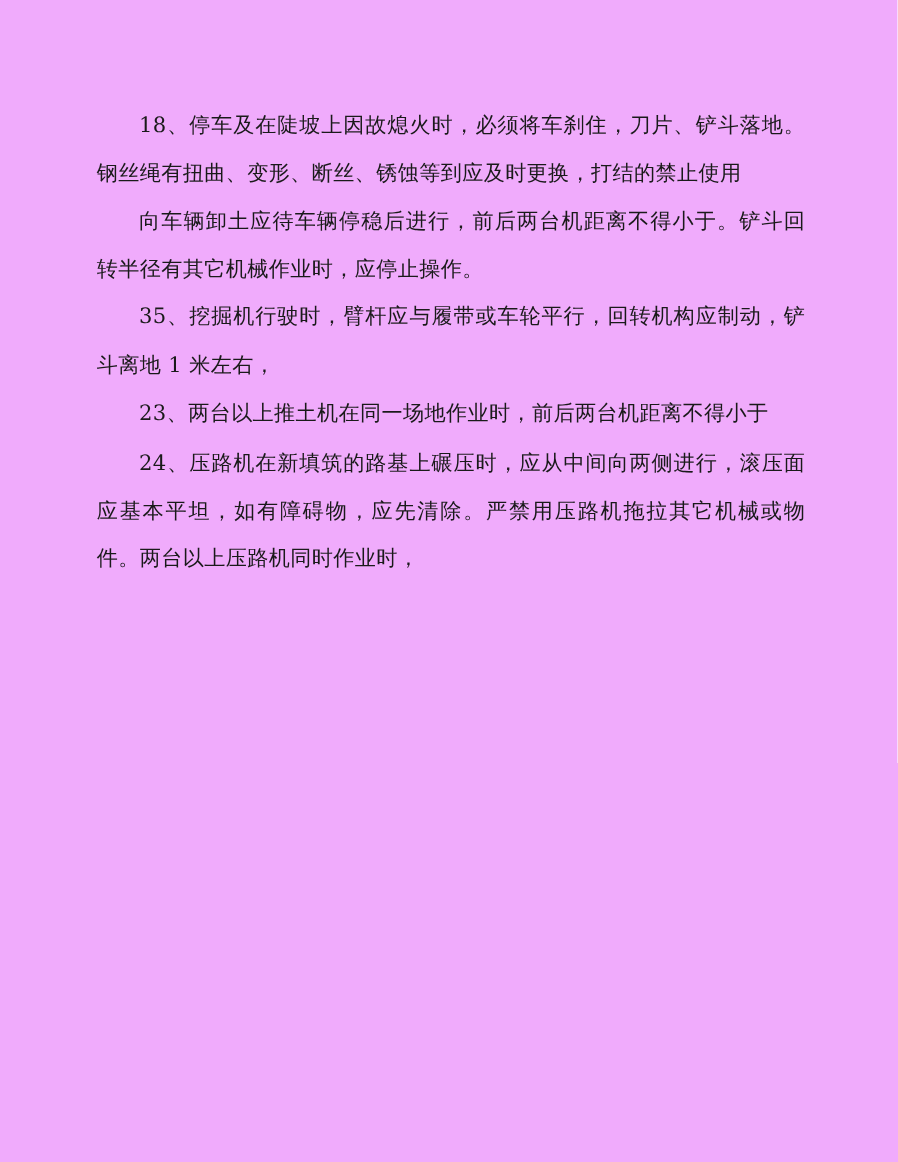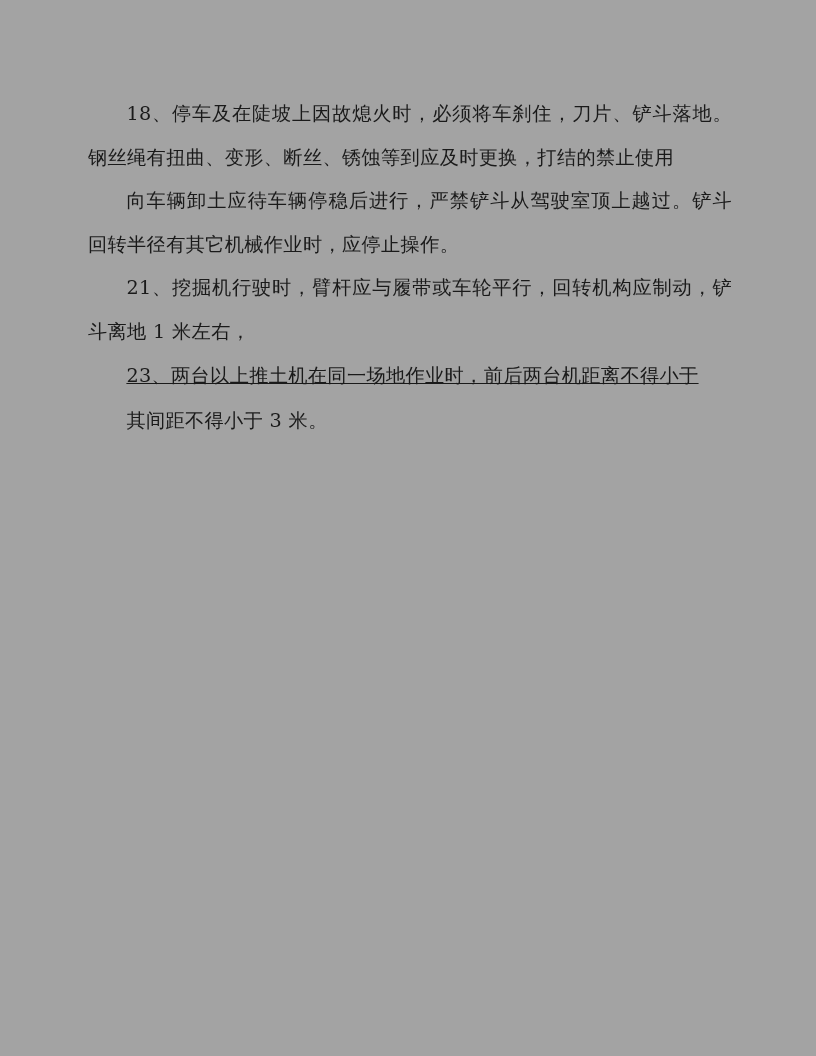--- a/index.html
+++ b/index.html
@@ -5,21 +5,21 @@
   html, body {
     margin: 0;
     padding: 0;
     background: #ffffff;
   }
 
   .page {
     position: relative;
     width: 816px;
     height: 1056px;
-    background: #a3a3a3;
+    background: #f0abfc;
     overflow: hidden;
     box-sizing: border-box;
   }
 
   .content {
     position: absolute;
     left: 88px;
     top: 92px;
     width: 644px;
   }
@@ -35,39 +35,38 @@
     margin: 0;
     padding: 0;
     letter-spacing: 0.35px;
     word-break: break-all;
     -webkit-font-smoothing: antialiased;
   }
 
   
   .para.loose {
     line-height: 46px;
-    text-decoration: underline;
   }
 </style>
 </head>
 <body>
 
 <div class="page">
   <div class="content">
 
     <p class="para">18、停车及在陡坡上因故熄火时，必须将车刹住，刀片、铲斗落地。钢丝绳有扭曲、变形、断丝、锈蚀等到应及时更换，打结的禁止使用</p>
 
 
-    <p class="para">向车辆卸土应待车辆停稳后进行，严禁铲斗从驾驶室顶上越过。铲斗回转半径有其它机械作业时，应停止操作。</p>
+    <p class="para">向车辆卸土应待车辆停稳后进行，前后两台机距离不得小于。铲斗回转半径有其它机械作业时，应停止操作。</p>
 
 
-    <p class="para">21、挖掘机行驶时，臂杆应与履带或车轮平行，回转机构应制动，铲斗离地 1 米左右，</p>
+    <p class="para">35、挖掘机行驶时，臂杆应与履带或车轮平行，回转机构应制动，铲斗离地 1 米左右，</p>
 
 
 
     <p class="para loose">23、两台以上推土机在同一场地作业时，前后两台机距离不得小于</p>
 
 
+    <p class="para">24、压路机在新填筑的路基上碾压时，应从中间向两侧进行，滚压面应基本平坦，如有障碍物，应先清除。严禁用压路机拖拉其它机械或物件。两台以上压路机同时作业时，</p>
 
-    <p class="para">其间距不得小于 3 米。</p>
 
   </div>
 </div>
 
 </body></html>

